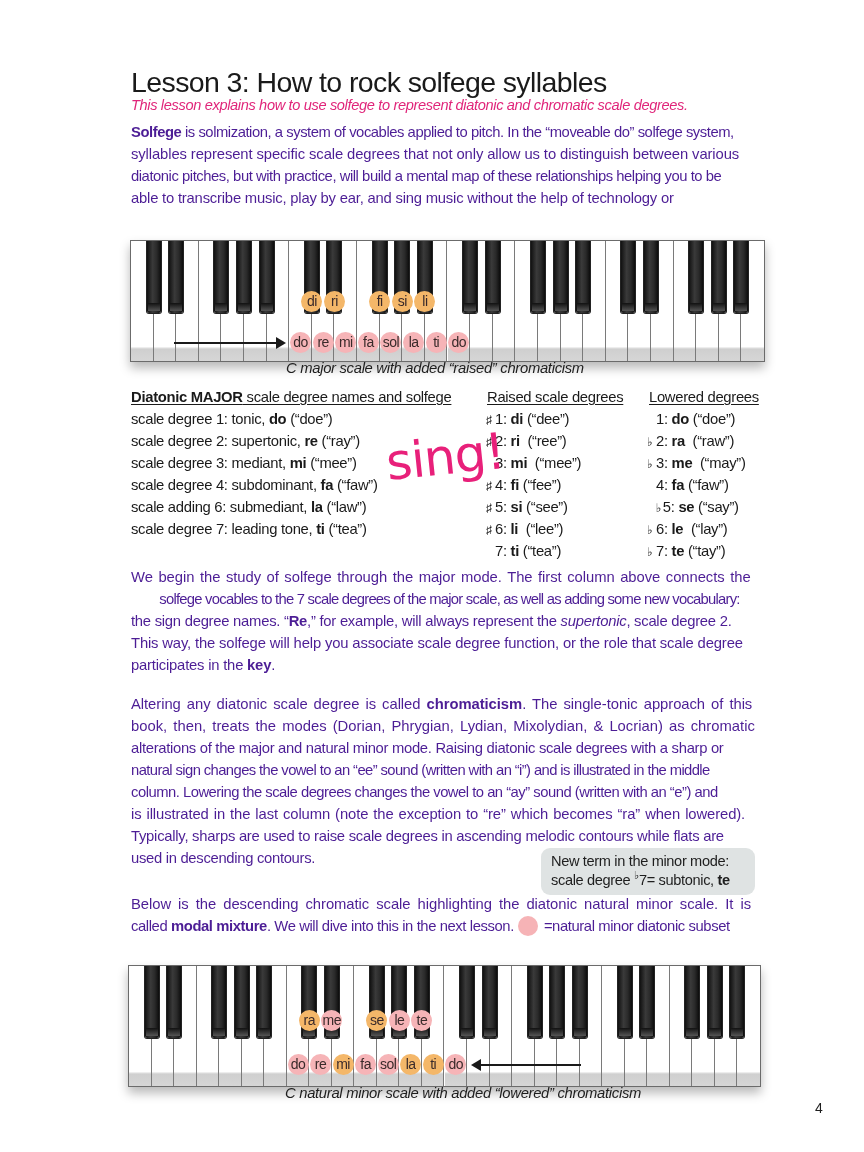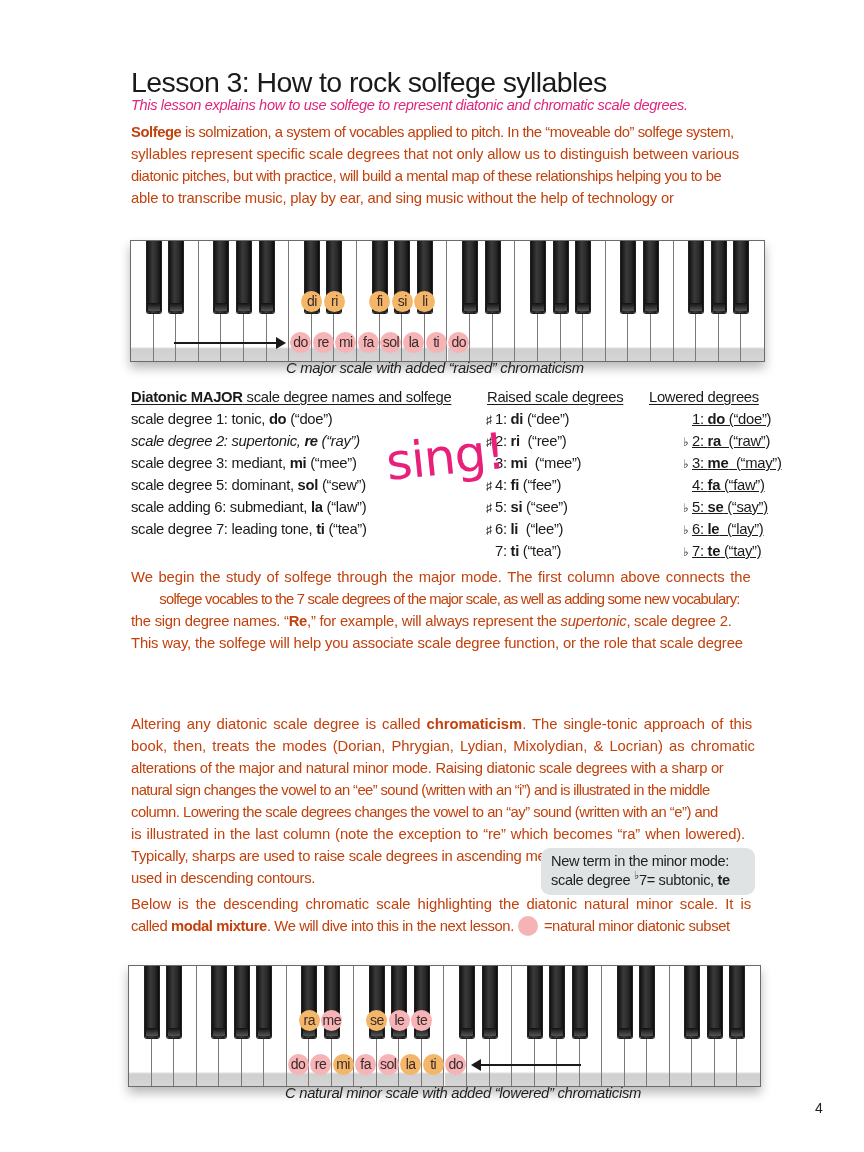--- a/index.html
+++ b/index.html
@@ -4,21 +4,21 @@
 <style>
   html, body { margin: 0; padding: 0; }
   body {
     width: 864px; height: 1152px; position: relative; overflow: hidden;
     background: #ffffff; color: #1a1a1a;
     font-family: "Liberation Sans", sans-serif;
   }
   .abs { position: absolute; }
   .title { left: 131px; top: 66px; font-size: 28.5px; letter-spacing: -0.6px; color: #1a1a1a; white-space: nowrap; }
   .subtitle { left: 131px; top: 97px; font-size: 14.6px; font-style: italic; color: #e0257a; letter-spacing: -0.35px; white-space: nowrap; }
-  .para { left: 131px; width: 637px; font-size: 14.8px; line-height: 22px; color: #c2410c; }
+  .para { left: 131px; width: 637px; font-size: 14.8px; line-height: 22px; color: #4c1d95; }
   .para .ln { display: block; white-space: nowrap; height: 22px; }
   .tight { letter-spacing: -0.45px; }
   .tighter { letter-spacing: -0.7px; text-align: center; }
   b { font-weight: bold; }
   .legend-dot { display: inline-block; width: 20px; height: 20px; border-radius: 50%; background: #f6b3b6; vertical-align: -5px; margin: 0 6px 0 4px; }
 
   .piano { border: 1px solid #6b6b6b; background: #fff; box-shadow: 0 6px 10px rgba(0,0,0,0.28); overflow: hidden; }
   .wkey { position: absolute; top: 0; bottom: 0; border-right: 1px solid #7a7a7a; box-sizing: border-box; background: linear-gradient(#ffffff 0%, #ffffff 88%, #cfcfcf 90%, #d6d6d6 100%); }
   .bkey { position: absolute; top: 0; height: 72px; width: 14px; border-radius: 0 0 2px 2px;
           background: linear-gradient(90deg, #111 0%, #3a3a3a 40%, #2a2a2a 70%, #0c0c0c 100%); box-shadow: 0 0 0 1px #222; }
@@ -119,55 +119,56 @@
     <div class="arrow-head-r" style="top: 96px; left: 145px;"></div>
   </div>
 <div class="abs caption" style="left:286px; top:360px;">C major scale with added “raised” chromaticism</div>
 
 <div class="abs tbl-head" style="left:131px; letter-spacing:-0.3px;"><b>Diatonic MAJOR</b><span> scale degree names and solfege</span></div>
 <div class="abs tbl-head" style="left:487px; letter-spacing:-0.3px;">Raised scale degrees</div>
 <div class="abs tbl-head" style="left:649px; width:142px; letter-spacing:-0.3px;">Lowered degrees</div>
 
 <div class="abs" id="col-diatonic" style="left:131px; top:408px;">
     <div class="tbl-row" style="letter-spacing: -0.3px;"><span>scale degree 1: tonic, </span><b>do</b><span style="white-space:pre"> (“doe”)</span></div>
-    <div class="tbl-row" style="letter-spacing: -0.3px; font-style: italic;"><span>scale degree 2: supertonic, </span><b>re</b><span style="white-space:pre"> (“ray”)</span></div>
+    <div class="tbl-row" style="letter-spacing: -0.3px;"><span>scale degree 2: supertonic, </span><b>re</b><span style="white-space:pre"> (“ray”)</span></div>
     <div class="tbl-row" style="letter-spacing: -0.3px;"><span>scale degree 3: mediant, </span><b>mi</b><span style="white-space:pre"> (“mee”)</span></div>
-    <div class="tbl-row" style="letter-spacing: -0.3px;"><span>scale degree 5: dominant, </span><b>sol</b><span style="white-space:pre"> (“sew”)</span></div>
+    <div class="tbl-row" style="letter-spacing: -0.3px;"><span>scale degree 4: subdominant, </span><b>fa</b><span style="white-space:pre"> (“faw”)</span></div>
     <div class="tbl-row" style="letter-spacing: -0.3px;"><span>scale adding 6: submediant, </span><b>la</b><span style="white-space:pre"> (“law”)</span></div>
     <div class="tbl-row" style="letter-spacing: -0.3px;"><span>scale degree 7: leading tone, </span><b>ti</b><span style="white-space:pre"> (“tea”)</span></div>
   </div>
 <div class="abs" id="col-raised" style="left:486px; top:408px;">
     <div class="tbl-row" style="letter-spacing: -0.3px;"><span class="accid">♯</span><span>1: </span><b>di</b><span style="white-space:pre"> (“dee”)</span></div>
     <div class="tbl-row" style="letter-spacing: -0.3px;"><span class="accid">♯</span><span>2: </span><b>ri</b><span style="white-space:pre">  (“ree”)</span></div>
     <div class="tbl-row" style="letter-spacing: -0.3px;"><span class="accid"></span><span>3: </span><b>mi</b><span style="white-space:pre">  (“mee”)</span></div>
     <div class="tbl-row" style="letter-spacing: -0.3px;"><span class="accid">♯</span><span>4: </span><b>fi</b><span style="white-space:pre"> (“fee”)</span></div>
     <div class="tbl-row" style="letter-spacing: -0.3px;"><span class="accid">♯</span><span>5: </span><b>si</b><span style="white-space:pre"> (“see”)</span></div>
     <div class="tbl-row" style="letter-spacing: -0.3px;"><span class="accid">♯</span><span>6: </span><b>li</b><span style="white-space:pre">  (“lee”)</span></div>
     <div class="tbl-row" style="letter-spacing: -0.3px;"><span class="accid"></span><span>7: </span><b>ti</b><span style="white-space:pre"> (“tea”)</span></div>
   </div>
-<div class="abs" id="col-lowered" style="left:683px; top:408px;text-decoration:underline;">
+<div class="abs" id="col-lowered" style="left:647px; top:408px;">
     <div class="tbl-row" style="letter-spacing: -0.3px;"><span class="accid"></span><span>1: </span><b>do</b><span style="white-space:pre"> (“doe”)</span></div>
     <div class="tbl-row" style="letter-spacing: -0.3px;"><span class="accid">♭</span><span>2: </span><b>ra</b><span style="white-space:pre">  (“raw”)</span></div>
     <div class="tbl-row" style="letter-spacing: -0.3px;"><span class="accid">♭</span><span>3: </span><b>me</b><span style="white-space:pre">  (“may”)</span></div>
     <div class="tbl-row" style="letter-spacing: -0.3px;"><span class="accid"></span><span>4: </span><b>fa</b><span style="white-space:pre"> (“faw”)</span></div>
-    <div class="tbl-row" style="letter-spacing: -0.3px;"><span class="accid">♭</span><span>5: </span><b>se</b><span style="white-space:pre"> (“say”)</span></div>
+    <div class="tbl-row" style="letter-spacing: -0.3px; text-align: center;"><span class="accid">♭</span><span>5: </span><b>se</b><span style="white-space:pre"> (“say”)</span></div>
     <div class="tbl-row" style="letter-spacing: -0.3px;"><span class="accid">♭</span><span>6: </span><b>le</b><span style="white-space:pre">  (“lay”)</span></div>
     <div class="tbl-row" style="letter-spacing: -0.3px;"><span class="accid">♭</span><span>7: </span><b>te</b><span style="white-space:pre"> (“tay”)</span></div>
   </div>
 
 <div class="abs sing">sing!</div>
 
 <div class="abs para" style="top:566px;">
   <span class="ln" style="letter-spacing:-0.05px; word-spacing:1.5px">We begin the study of solfege through the major mode. The first column above connects the</span>
   <span class="ln tighter" style="letter-spacing:-0.75px">solfege vocables to the 7 scale degrees of the major scale, as well as adding some new vocabulary:</span>
   <span class="ln" style="letter-spacing:-0.25px"><span>the sign degree names. “</span><b>Re</b><span>,” for example, will always represent the </span><i>supertonic</i><span>, scale degree 2.</span></span>
   <span class="ln" style="letter-spacing:-0.15px">This way, the solfege will help you associate scale degree function, or the role that scale degree</span>
-</div>
-
-<div class="abs para" style="top:713px;">
+  <span class="ln" style="letter-spacing:-0.2px"><span>participates in the </span><b>key</b><span>.</span></span>
+</div>
+
+<div class="abs para" style="top:693px;">
   <span class="ln" style="letter-spacing:-0.05px; word-spacing:2px"><span>Altering any diatonic scale degree is called </span><b>chromaticism</b><span>. The single-tonic approach of this</span></span>
   <span class="ln" style="word-spacing:2px">book, then, treats the modes (Dorian, Phrygian, Lydian, Mixolydian, &amp; Locrian) as chromatic</span>
   <span class="ln" style="letter-spacing:-0.3px">alterations of the major and natural minor mode. Raising diatonic scale degrees with a sharp or</span>
   <span class="ln" style="letter-spacing:-0.6px">natural sign changes the vowel to an “ee” sound (written with an “i”) and is illustrated in the middle</span>
   <span class="ln" style="letter-spacing:-0.5px">column. Lowering the scale degrees changes the vowel to an “ay” sound (written with an “e”) and</span>
   <span class="ln" style="letter-spacing:-0.1px; word-spacing:1px">is illustrated in the last column (note the exception to “re” which becomes “ra” when lowered).</span>
   <span class="ln" style="letter-spacing:-0.25px">Typically, sharps are used to raise scale degrees in ascending melodic contours while flats are</span>
   <span class="ln" style="letter-spacing:-0.3px">used in descending contours.</span>
 </div>
 

